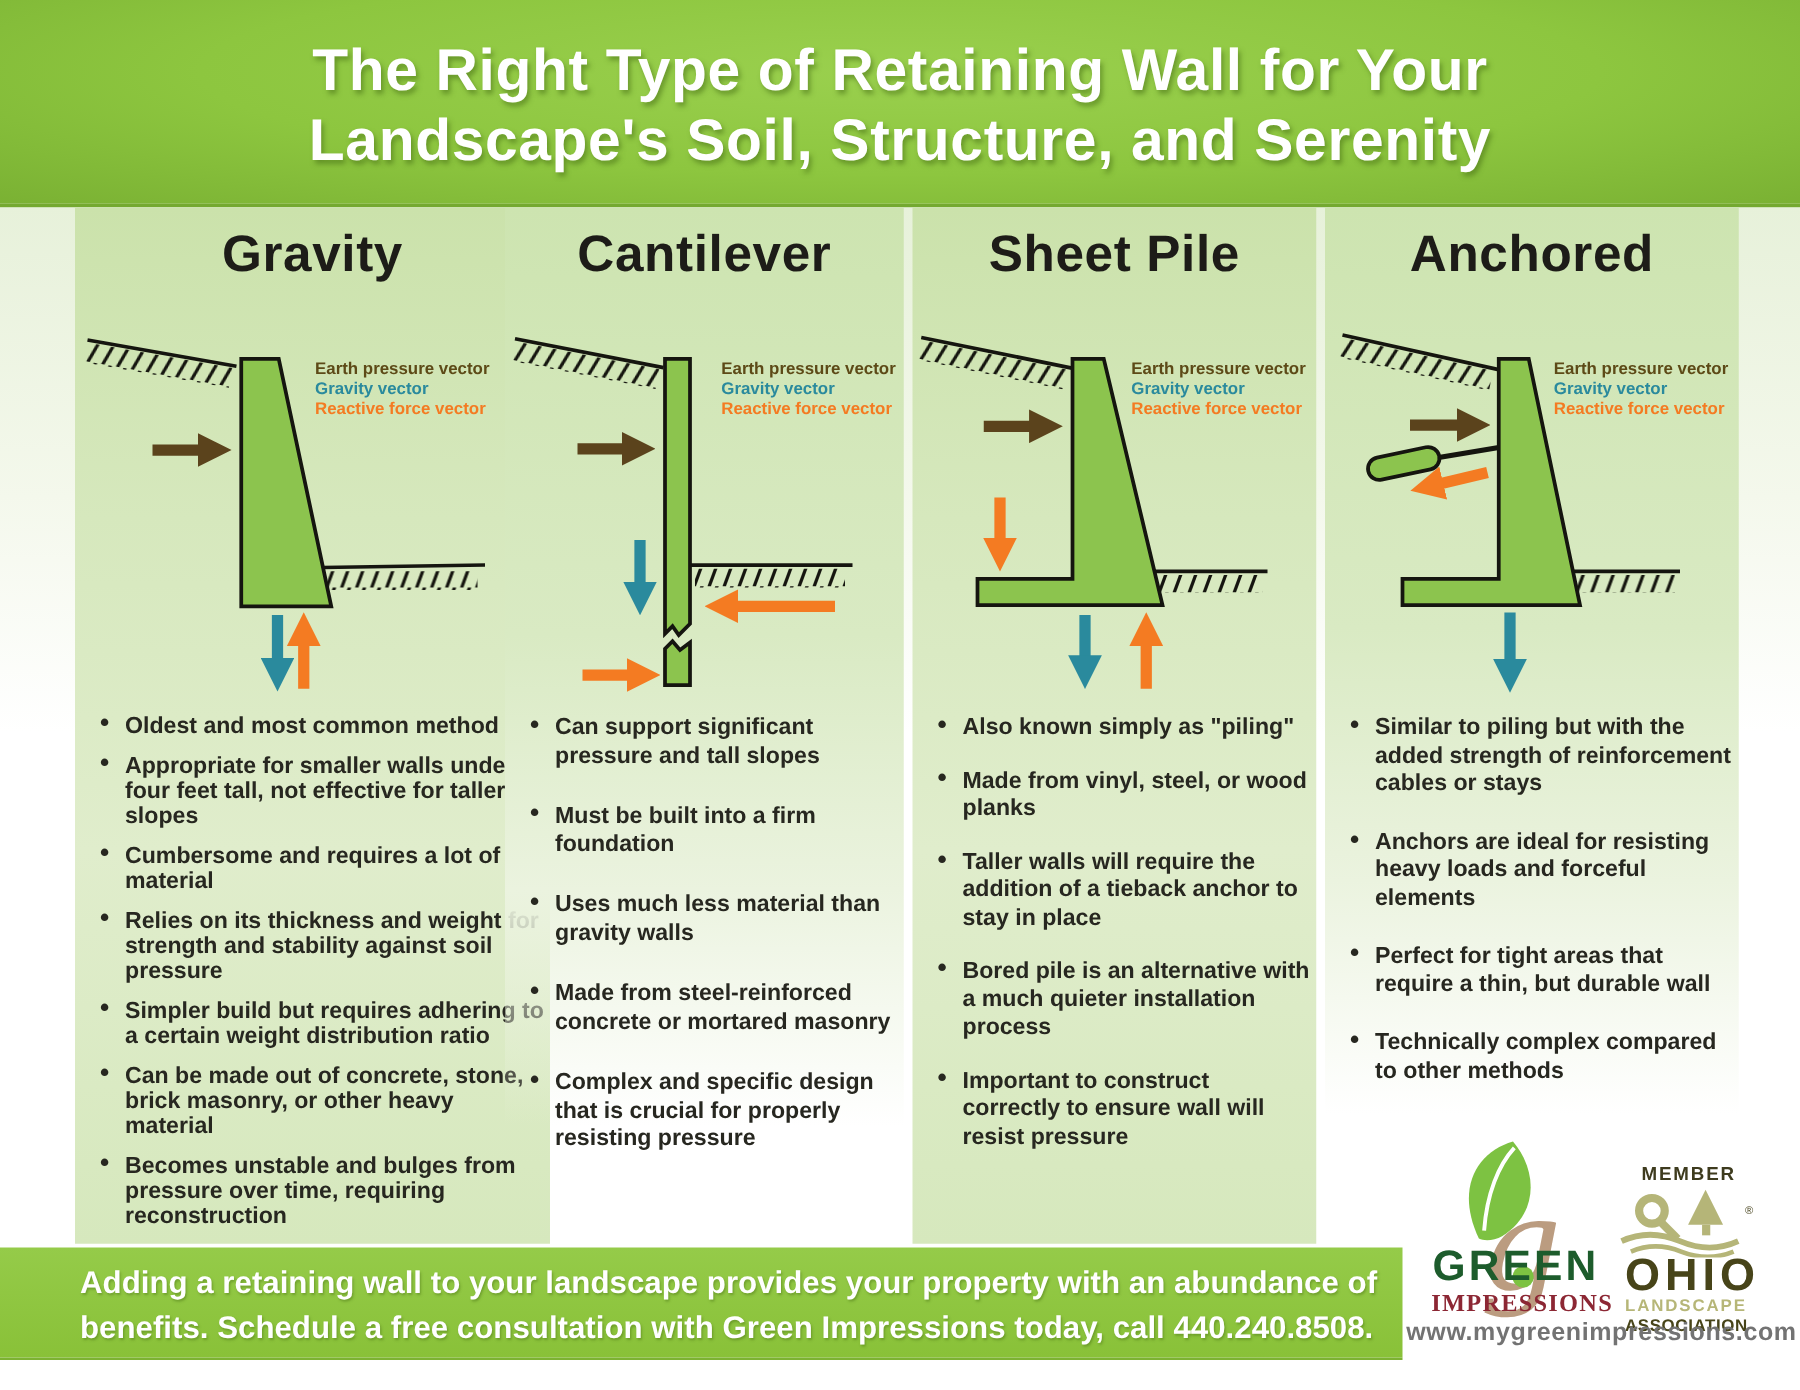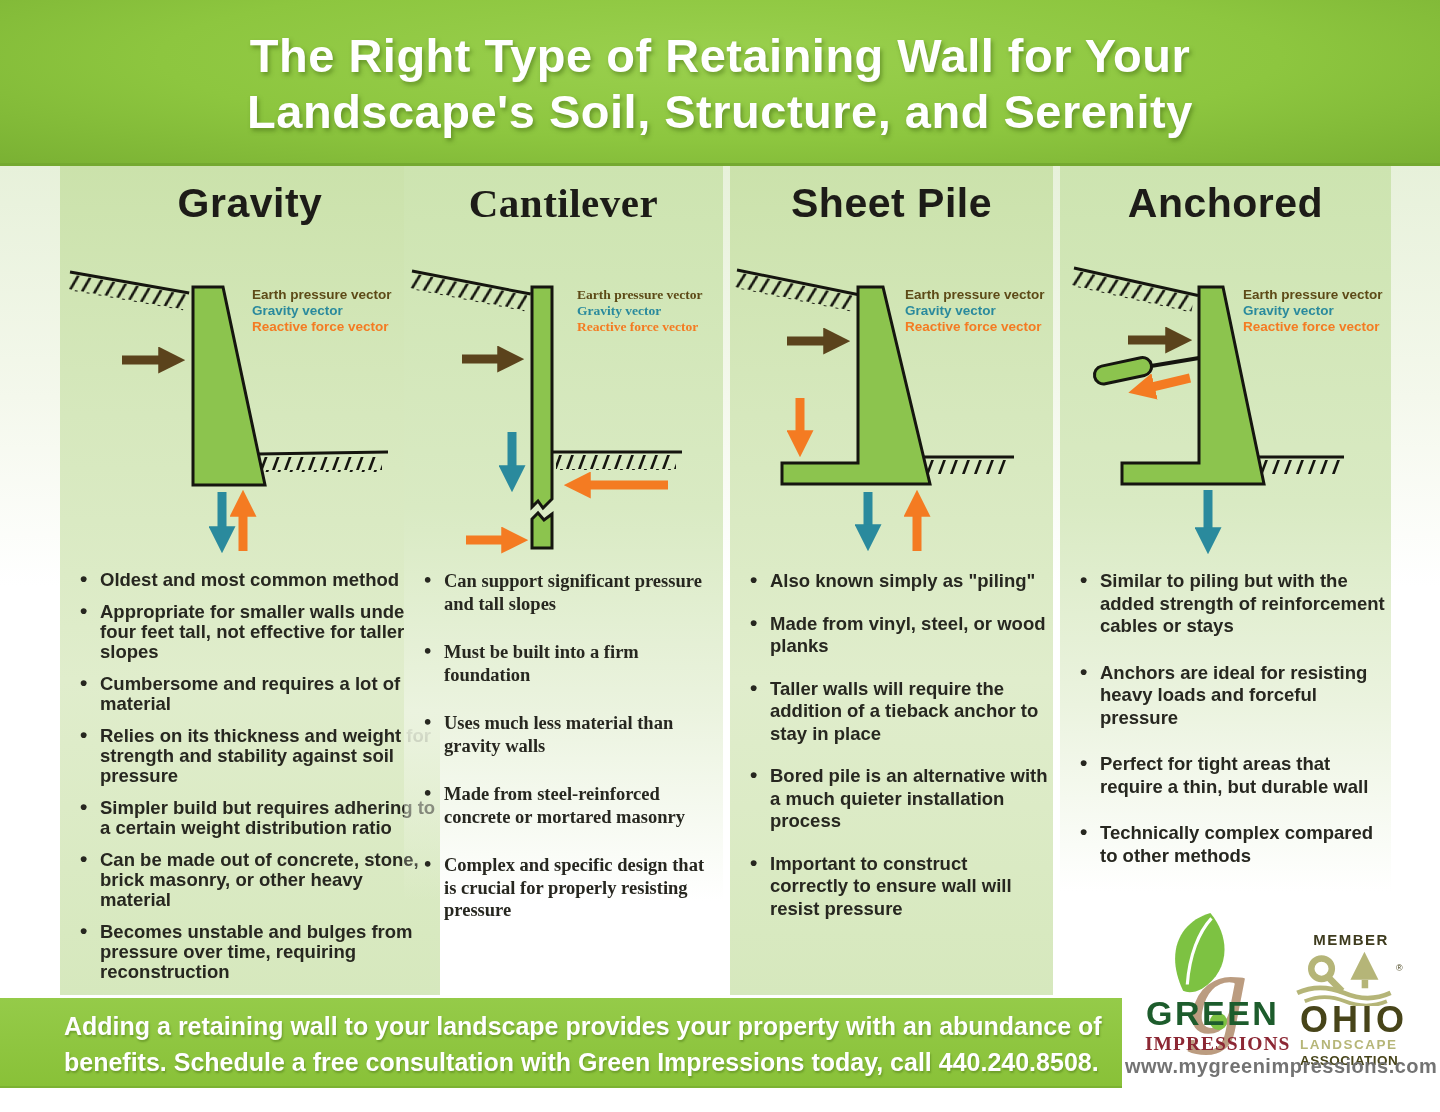--- a/index.html
+++ b/index.html
@@ -16,21 +16,21 @@
 
   
   .wash{position:absolute;left:0;top:166px;width:1440px;height:420px;
         background:linear-gradient(180deg,#e7f1da 0%,#f4f8ec 55%,rgba(255,255,255,0) 100%);}
 
   
   .panel{position:absolute;top:166px;overflow:visible;}
   .p1{left:60px;width:380px;height:829px;
       background:linear-gradient(180deg,#cbe2ab 0%,#d6e8bd 30%,#e0edcc 62%,#d6e8bd 100%);}
   .p2{left:404px;width:319px;height:758px;
-      background:linear-gradient(180deg,#cde4b0 0%,#d9eac3 45%,#ebf3df 72%,rgba(255,255,255,0) 97%);font-family:Liberation Serif, serif;}
+      background:linear-gradient(180deg,#cde4b0 0%,#d9eac3 45%,#ebf3df 72%,rgba(255,255,255,0) 97%);}
   .p3{left:730px;width:323px;height:829px;
       background:linear-gradient(180deg,#cbe2ab 0%,#d6e8bd 30%,#e0edcc 62%,#d6e8bd 100%);}
   .p4{left:1060px;width:331px;height:748px;
       background:linear-gradient(180deg,#cde4b0 0%,#d9eac3 45%,#ebf3df 72%,rgba(255,255,255,0) 97%);}
 
   .panel h2{position:absolute;top:14px;left:0;margin:0;width:100%;text-align:center;
       font-size:41px;line-height:46px;font-weight:800;color:#1d1c18;letter-spacing:.5px;}
 
   .diagram{position:absolute;top:95px;left:0;width:100%;height:300px;}
   .diagram svg{position:absolute;left:0;top:0;}
@@ -274,21 +274,21 @@
         <line x1="148" y1="229" x2="148" y2="273" stroke="#2a8a9d" stroke-width="9" marker-end="url(#at)"></line>
       </svg>
       <div class="lgnd" style="left:183px">
         <div class="lg-earth">Earth pressure vector</div>
         <div class="lg-grav">Gravity vector</div>
         <div class="lg-react">Reactive force vector</div>
       </div>
     </div>
     <ul class="bullets b4">
       <li>Similar to piling but with the added strength of reinforcement cables or stays</li>
-      <li>Anchors are ideal for resisting heavy loads and forceful pressure</li>
+      <li>Anchors are ideal for resisting heavy loads and forceful elements</li>
       <li>Perfect for tight areas that require a thin, but durable wall</li>
       <li>Technically complex compared to other methods</li>
     </ul>
   </section>
 
   <footer class="cta">
     <div class="cta-text">
       <div>Adding a retaining wall to your landscape provides your property with an abundance of</div>
       <div>benefits. Schedule a free consultation with Green Impressions today, call 440.240.8508.</div>
     </div>

